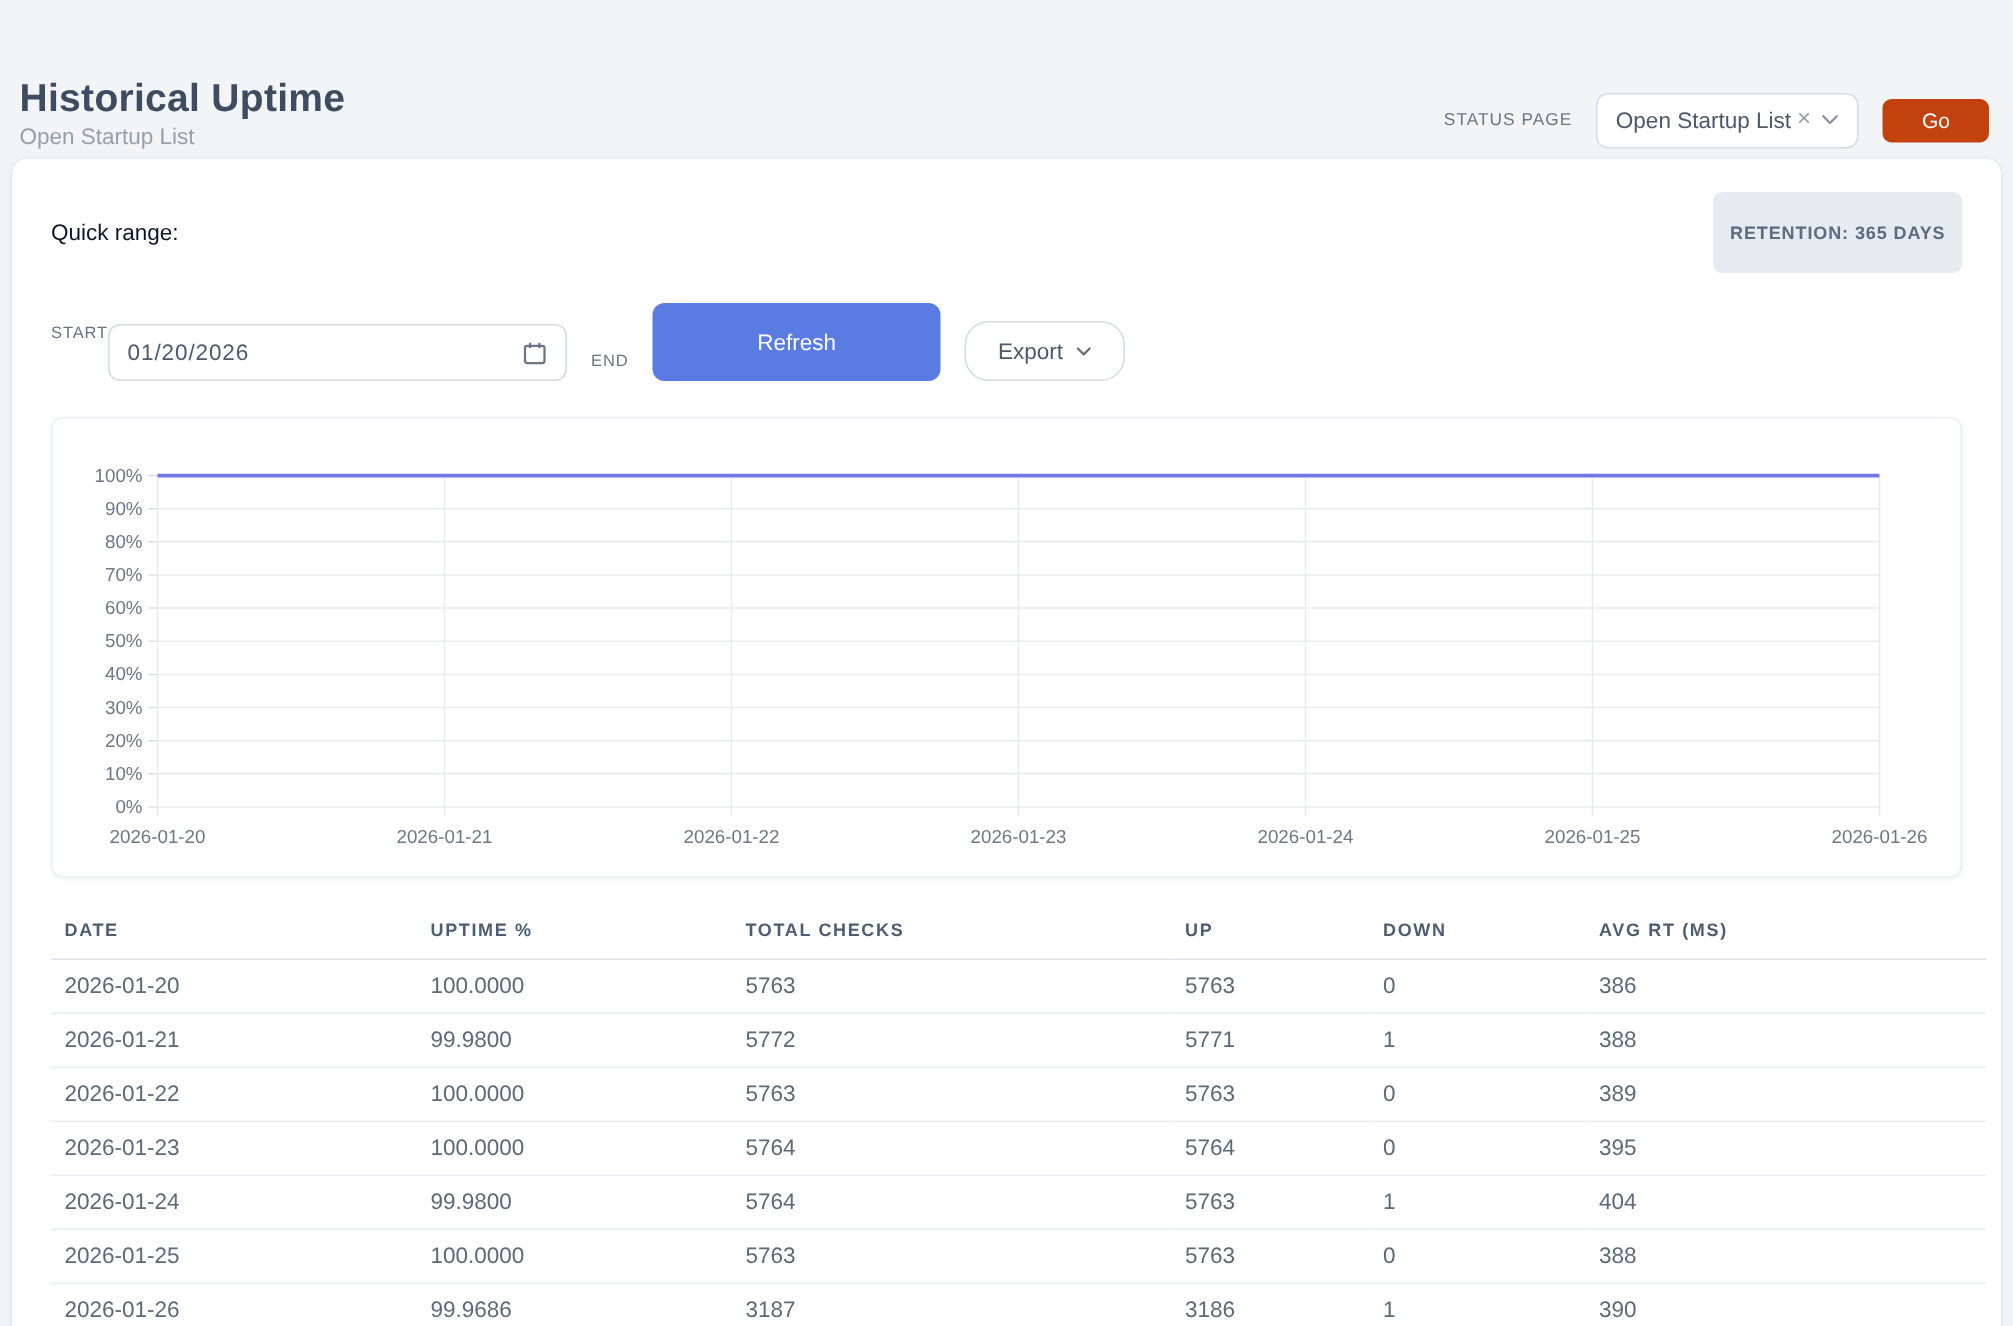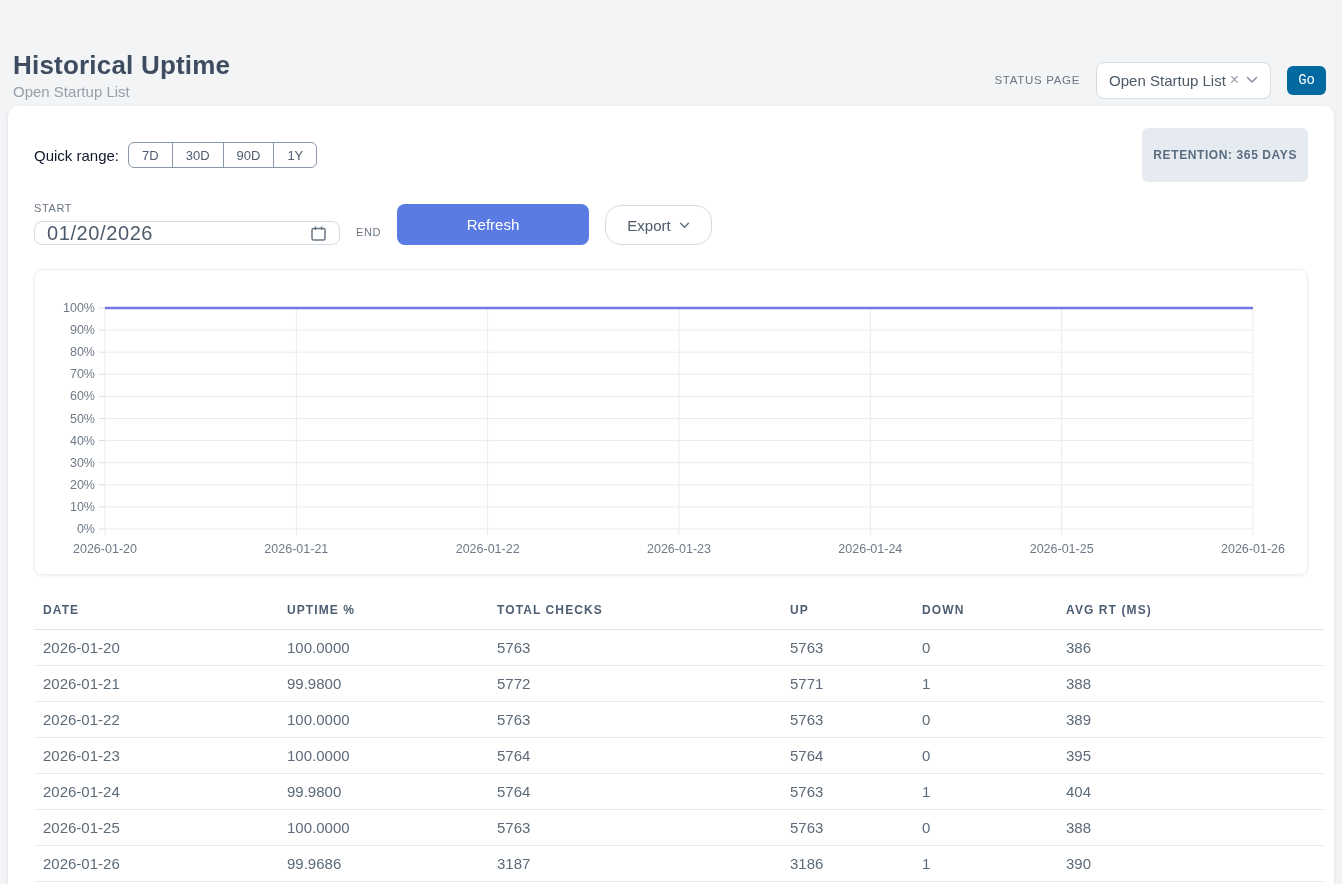--- a/index.html
+++ b/index.html
@@ -15,48 +15,48 @@
   .top-header { display:flex; justify-content:space-between; align-items:center; padding:10px 16px 6px 13px;margin-top:40px; }
   .page-title { margin:0; font-size:26px; font-weight:700; color:#3d4c60; letter-spacing:.2px; }
   .page-subtitle { margin:2px 0 0 0; font-size:15px; color:#97a0aa; }
   .header-right { display:flex; align-items:center; gap:16px; margin-top:10px; }
   .status-label { font-size:11.5px; font-weight:500; color:#6b7682; letter-spacing:.7px; }
   .status-select { display:flex; align-items:center; gap:7px; background:#fff; border:1px solid #d6dce4;
     border-radius:8px; padding:7px 12px; height:37px; min-width:168px; cursor:pointer; }
   .status-select .val { font-size:15px; color:#4b5968; white-space:nowrap; }
   .clear-x { font-size:16px; color:#97a1ad; line-height:1; margin-left:-3px; cursor:pointer; }
   .chev { flex:0 0 auto; }
-  .go-btn { background:#0369a1; color:#fff; border:none; border-radius:6px; padding:6px 11px;
-    font-size:14px; height:29px; cursor:pointer; font-family:Liberation Mono, monospace; }
+  .go-btn { background:#c2410c; color:#fff; border:none; border-radius:6px; padding:6px 26px;
+    font-size:14px; height:29px; cursor:pointer; font-family:Liberation Sans, sans-serif; }
 
   
   .main-panel { margin:0 8px; height:804px; background:#fff; border-radius:10px;
     box-shadow:0 1px 2px rgba(16,24,40,.05), 0 1px 4px rgba(16,24,40,.08);
     padding:22px 26px 18px; }
 
   .row1 { display:flex; justify-content:space-between; align-items:center; }
   .row1-left { display:flex; align-items:center; }
   .qr-label { font-size:15px; color:#0f172a; margin-right:9px; }
   .qr-group { display:flex; }
   .qr-btn { background:#fff; border:1px solid #8a97a6; color:#4e5d70; font-size:13px;
     padding:4px 13px; height:26px; margin-left:-1px; cursor:pointer; font-family:inherit; }
   .qr-btn:first-child { border-radius:6px 0 0 6px; margin-left:0; }
   .qr-btn:last-child { border-radius:0 6px 6px 0; }
   .retention-badge { background:#e6ebf1; color:#5a6c80; font-size:12px; font-weight:700;
     letter-spacing:.6px; padding:20px 11px; border-radius:6px; }
 
   .row2 { display:flex; align-items:flex-end; gap:16px; margin-top:20px; }
-  .field { display:flex; flex-direction:column; }
+  .field { display:flex; }
   .field-label { font-size:11px; font-weight:500; color:#6a7582; letter-spacing:.6px; margin-bottom:7px; }
-  .input-box { height:24px; background:#fff; border:1px solid #d4dbe3; border-radius:8px;
+  .input-box { height:38px; background:#fff; border:1px solid #d4dbe3; border-radius:8px;
     display:flex; align-items:center; justify-content:space-between; padding:0 12px;
-    font-size:20px; color:#4d5b6b; cursor:pointer; }
+    font-size:15px; color:#4d5b6b; cursor:pointer; }
   .date-box { width:306px; letter-spacing:.6px; }
   .gran-box { width:308px; }
-  .refresh-btn { width:192px; height:41px; background:#5a7ce2; border:none; border-radius:8px;
+  .refresh-btn { width:192px; height:52px; background:#5a7ce2; border:none; border-radius:8px;
     color:#fff; font-size:15px; cursor:pointer; font-family:inherit; }
   .export-btn { width:107px; height:40px; background:#fff; border:1px solid #d4dbe3; border-radius:16px;
     color:#4d5b6b; font-size:15px; cursor:pointer; font-family:inherit;
     display:flex; align-items:center; justify-content:center; gap:8px; }
 
   
   .chart-card { margin-top:24px; border:1px solid #edf0f3; border-radius:8px;
     box-shadow:0 1px 3px rgba(16,24,40,.07); padding:20px 24px 14px; }
   .chart-head { display:flex; justify-content:space-between; align-items:center; }
   .chart-title { font-size:15px; font-weight:700; color:#52627a; }
@@ -88,26 +88,20 @@
     </div>
     <button class="go-btn">Go</button>
   </div>
 </div>
 
 <div class="main-panel">
 
   <div class="row1">
     <div class="row1-left">
       <span class="qr-label">Quick range:</span>
-      <div class="qr-group">
-          <button class="qr-btn">7D</button>
-          <button class="qr-btn">30D</button>
-          <button class="qr-btn">90D</button>
-          <button class="qr-btn">1Y</button>
-        </div>
     </div>
     <span class="retention-badge">RETENTION: 365 DAYS</span>
   </div>
 
   <div class="row2">
     <div class="field">
       <span class="field-label">START</span>
       <div class="input-box date-box">
         <span>01/20/2026</span>
         <svg width="17" height="17" viewBox="0 0 17 17">

